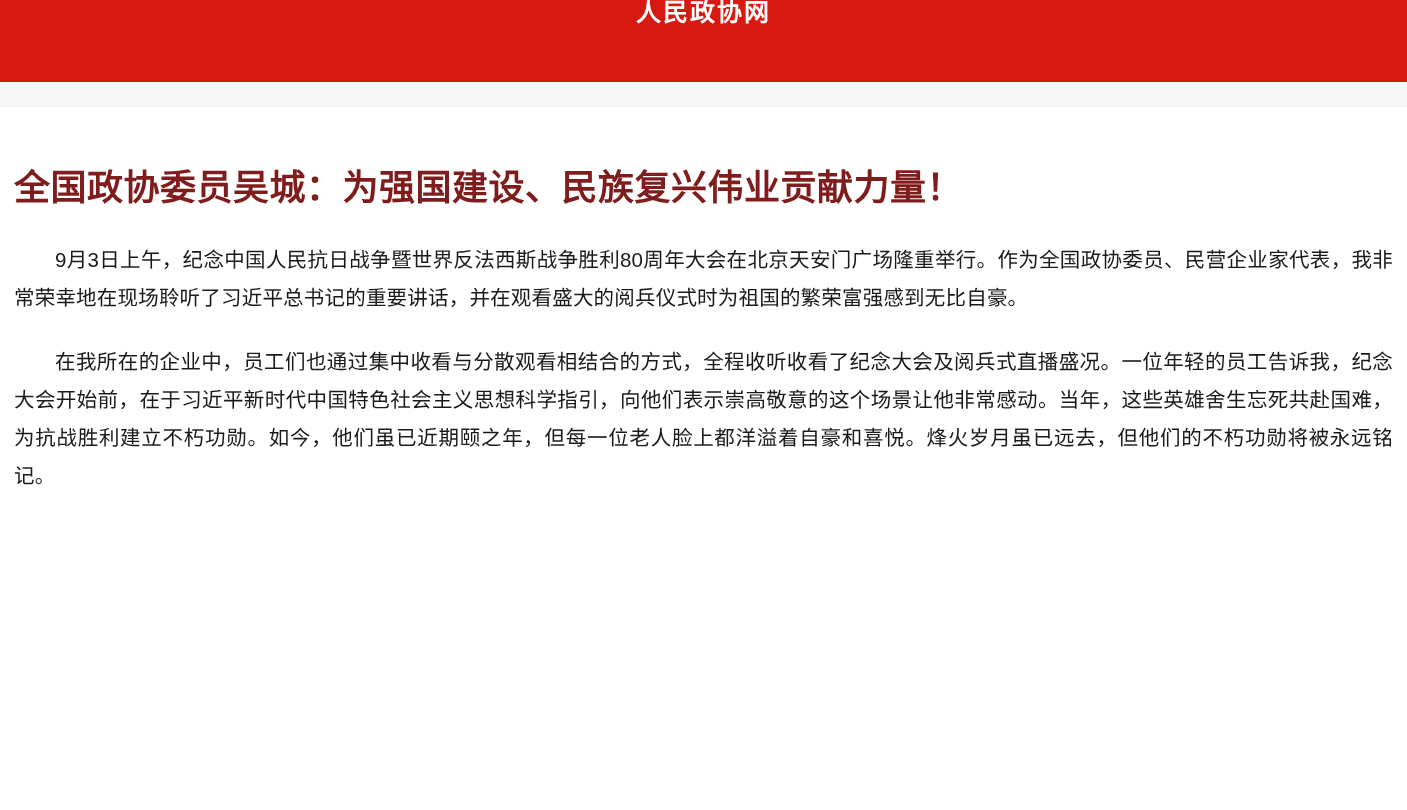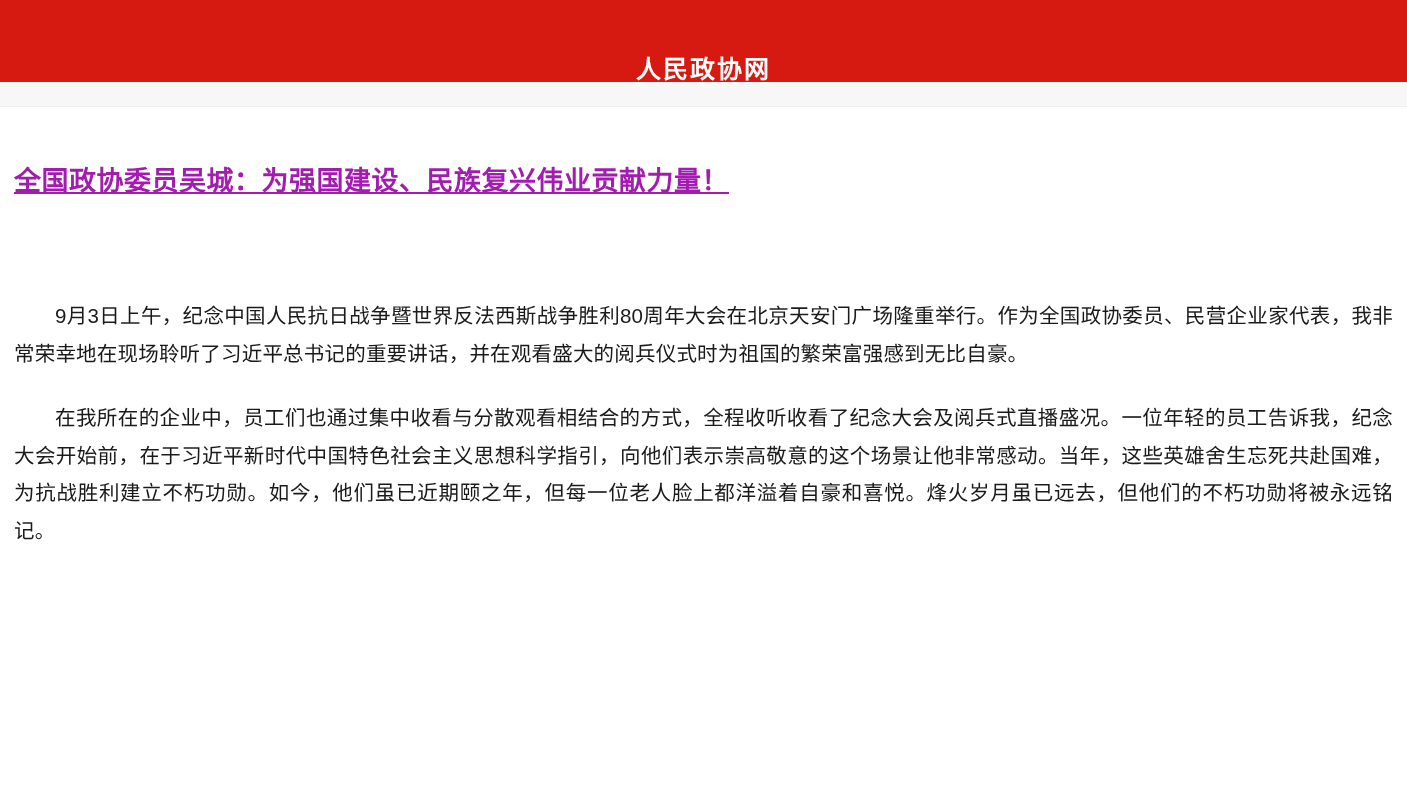--- a/index.html
+++ b/index.html
@@ -18,50 +18,49 @@
   .page {
     width: 1407px;
     position: relative;
     overflow: hidden;
   }
   
   .site-header {
     height: 82px;
     background: #d61a12;
     display: flex;
-    align-items: flex-end;
+    align-items: flex-start;
     justify-content: center;
   }
   .site-header .site-title {
     color: #ffffff;
     font-size: 25px;
     font-weight: 700;
     letter-spacing: 2px;
     line-height: 1;
   }
   
   .header-strip {
     height: 24px;
     background: #f7f7f7;
     border-bottom: 1px solid #f0f0f0;
   }
   .content {
     padding: 0 8px 40px 8px;
   }
   .article-title {
-    font-size: 27px;
+    font-size: 36px;
     font-weight: 700;
-    color: #a21caf;
+    color: #7f1d1d;
     line-height: 1.4;
     margin: 56px 0 0 6px;
     letter-spacing: 0.5px;
-    text-decoration: underline;
   }
   .article-body {
-    margin-top: 96px;
+    margin-top: 28px;
     padding: 0 6px;
   }
   .article-body p {
     margin: 0 0 26px 0;
     font-size: 20.5px;
     line-height: 1.85;
     color: #1a1a1a;
     text-align: justify;
     text-indent: 2em;
     letter-spacing: 0.2px;

